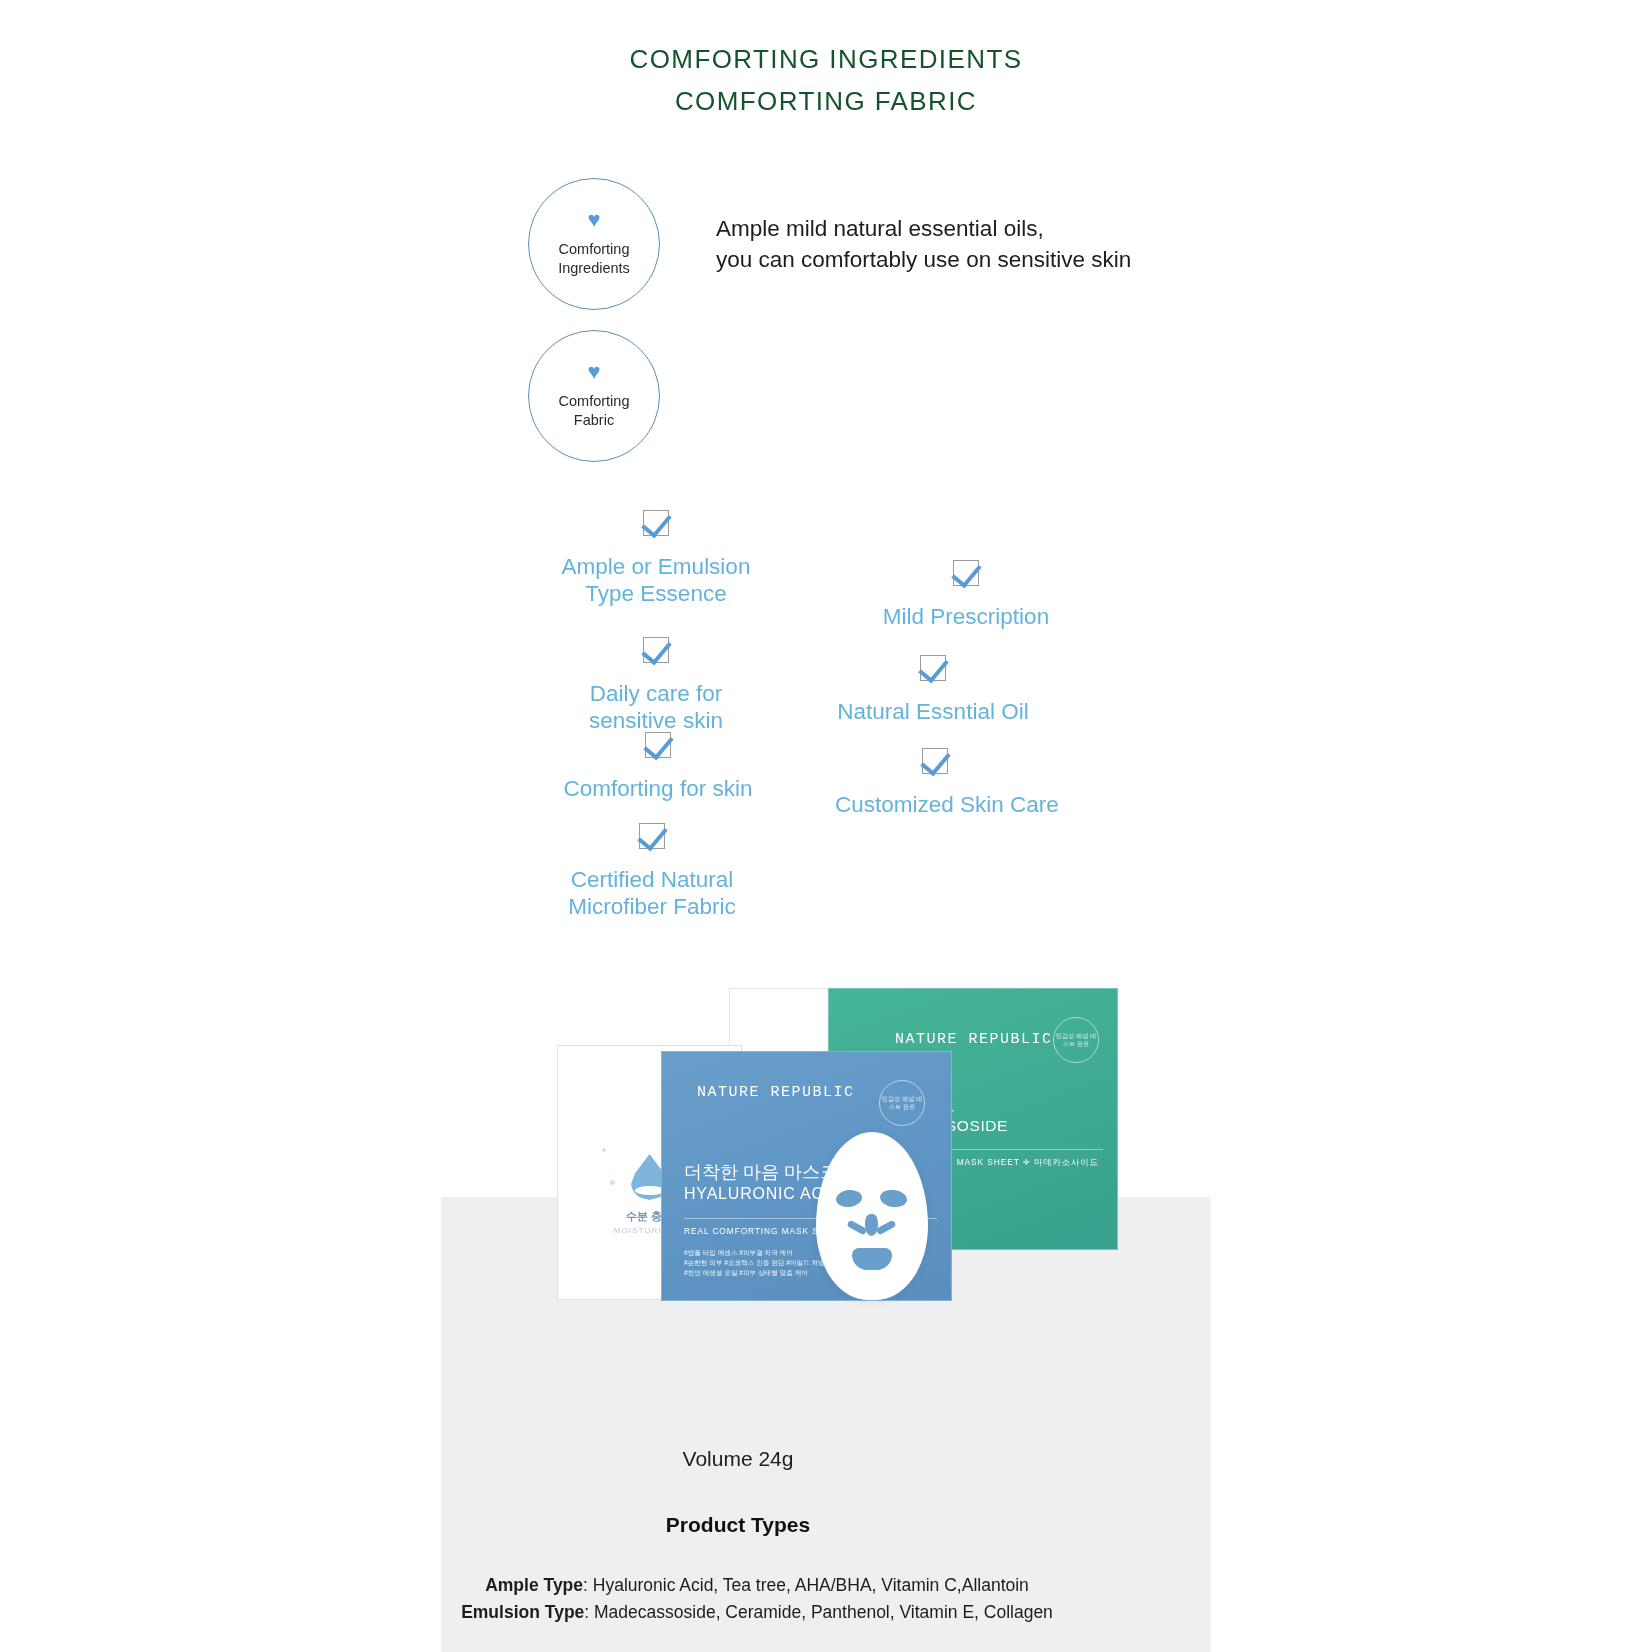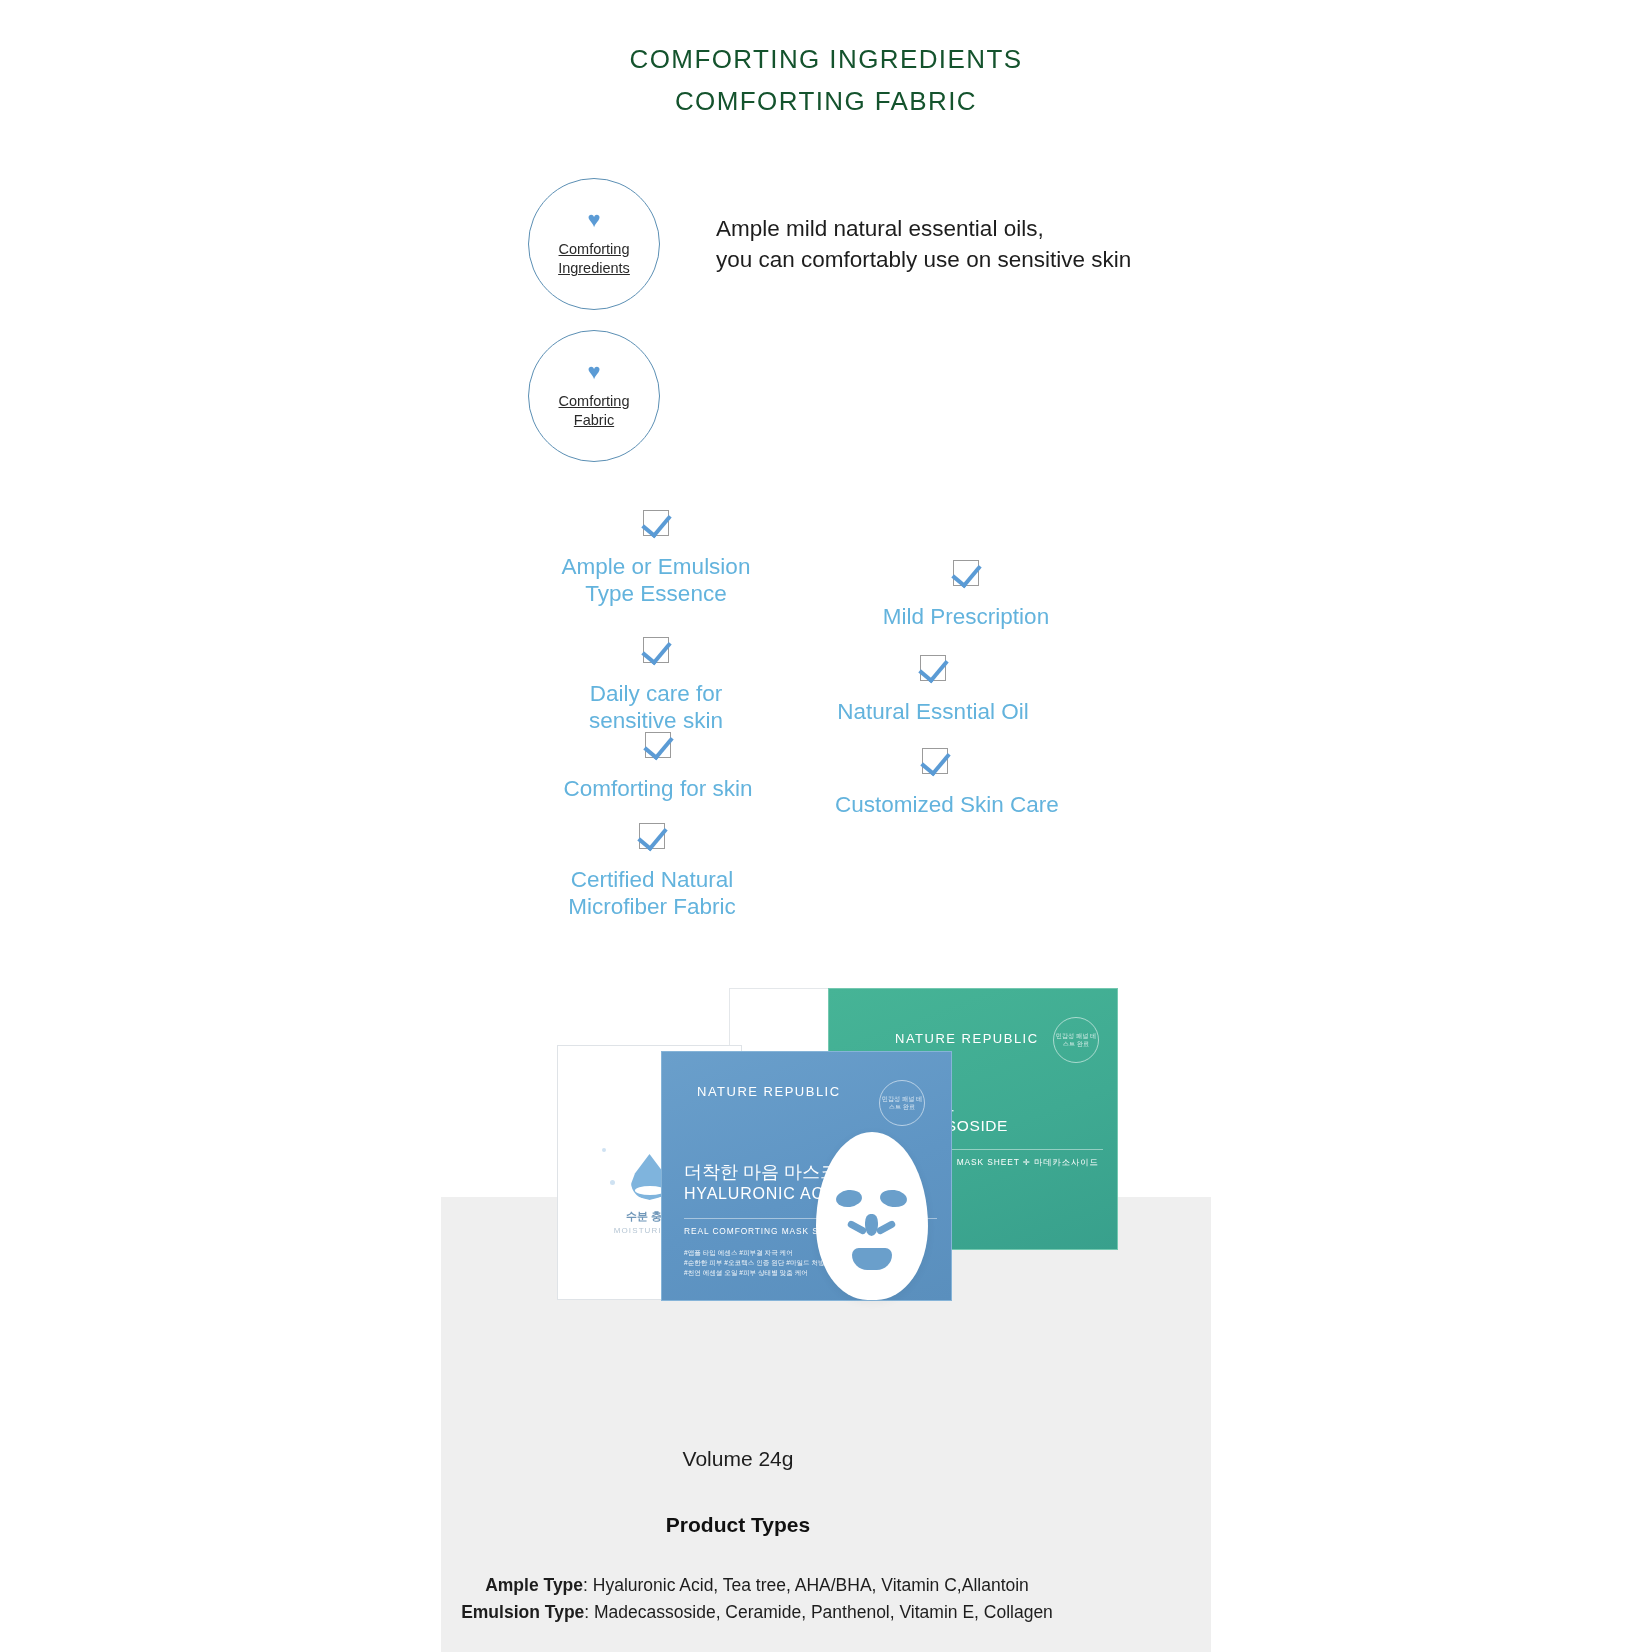--- a/index.html
+++ b/index.html
@@ -27,21 +27,21 @@
   .badge{
     width:132px;height:132px;border-radius:50%;
     border:1.4px solid #5b8fb4;
     display:flex;flex-direction:column;align-items:center;justify-content:center;
     box-sizing:border-box;flex:none;
   }
   .badge .heart{
     color:#5b9bd5;font-size:22px;line-height:20px;margin-bottom:10px;
   }
   .badge .badge-lines{
-    text-align:center;color:#2a2a2a;font-size:14.5px;line-height:19px;text-decoration:underline;
+    text-align:center;color:#2a2a2a;font-size:14.5px;line-height:19px;
   }
   .badge .badge-lines span{display:block;}
 
   .circle-row .desc{
     margin-left:56px;color:#1d1d1d;font-size:22.5px;line-height:31px;
     white-space:nowrap;
   }
   .circle-row .desc span{display:block;}
 
   
@@ -89,22 +89,22 @@
     background:#ffffff;border:1px solid #dfe3e7;
   }
   
   .pack.blue{
     left:661px;top:71px;width:291px;height:250px;
     background:linear-gradient(160deg,#6a9fcb 0%,#5f95c4 55%,#5a8fbd 100%);
     border:1px solid #86b4d8;
   }
 
   .brand{
-    position:absolute;color:#ffffff;font-size:13px;letter-spacing:1.5px;
-    font-family:Liberation Sans, sans-serif;
+    position:absolute;color:#ffffff;font-size:15px;letter-spacing:1.5px;
+    font-family:Liberation Mono, monospace;
   }
   .green .brand{left:66px;top:42px;}
   .blue  .brand{left:35px;top:32px;}
 
   .stamp{
     position:absolute;width:44px;height:44px;border-radius:50%;
     border:1px solid rgba(255,255,255,.55);
     display:flex;align-items:center;justify-content:center;text-align:center;
     color:rgba(255,255,255,.8);font-size:6.2px;line-height:8px;
   }

